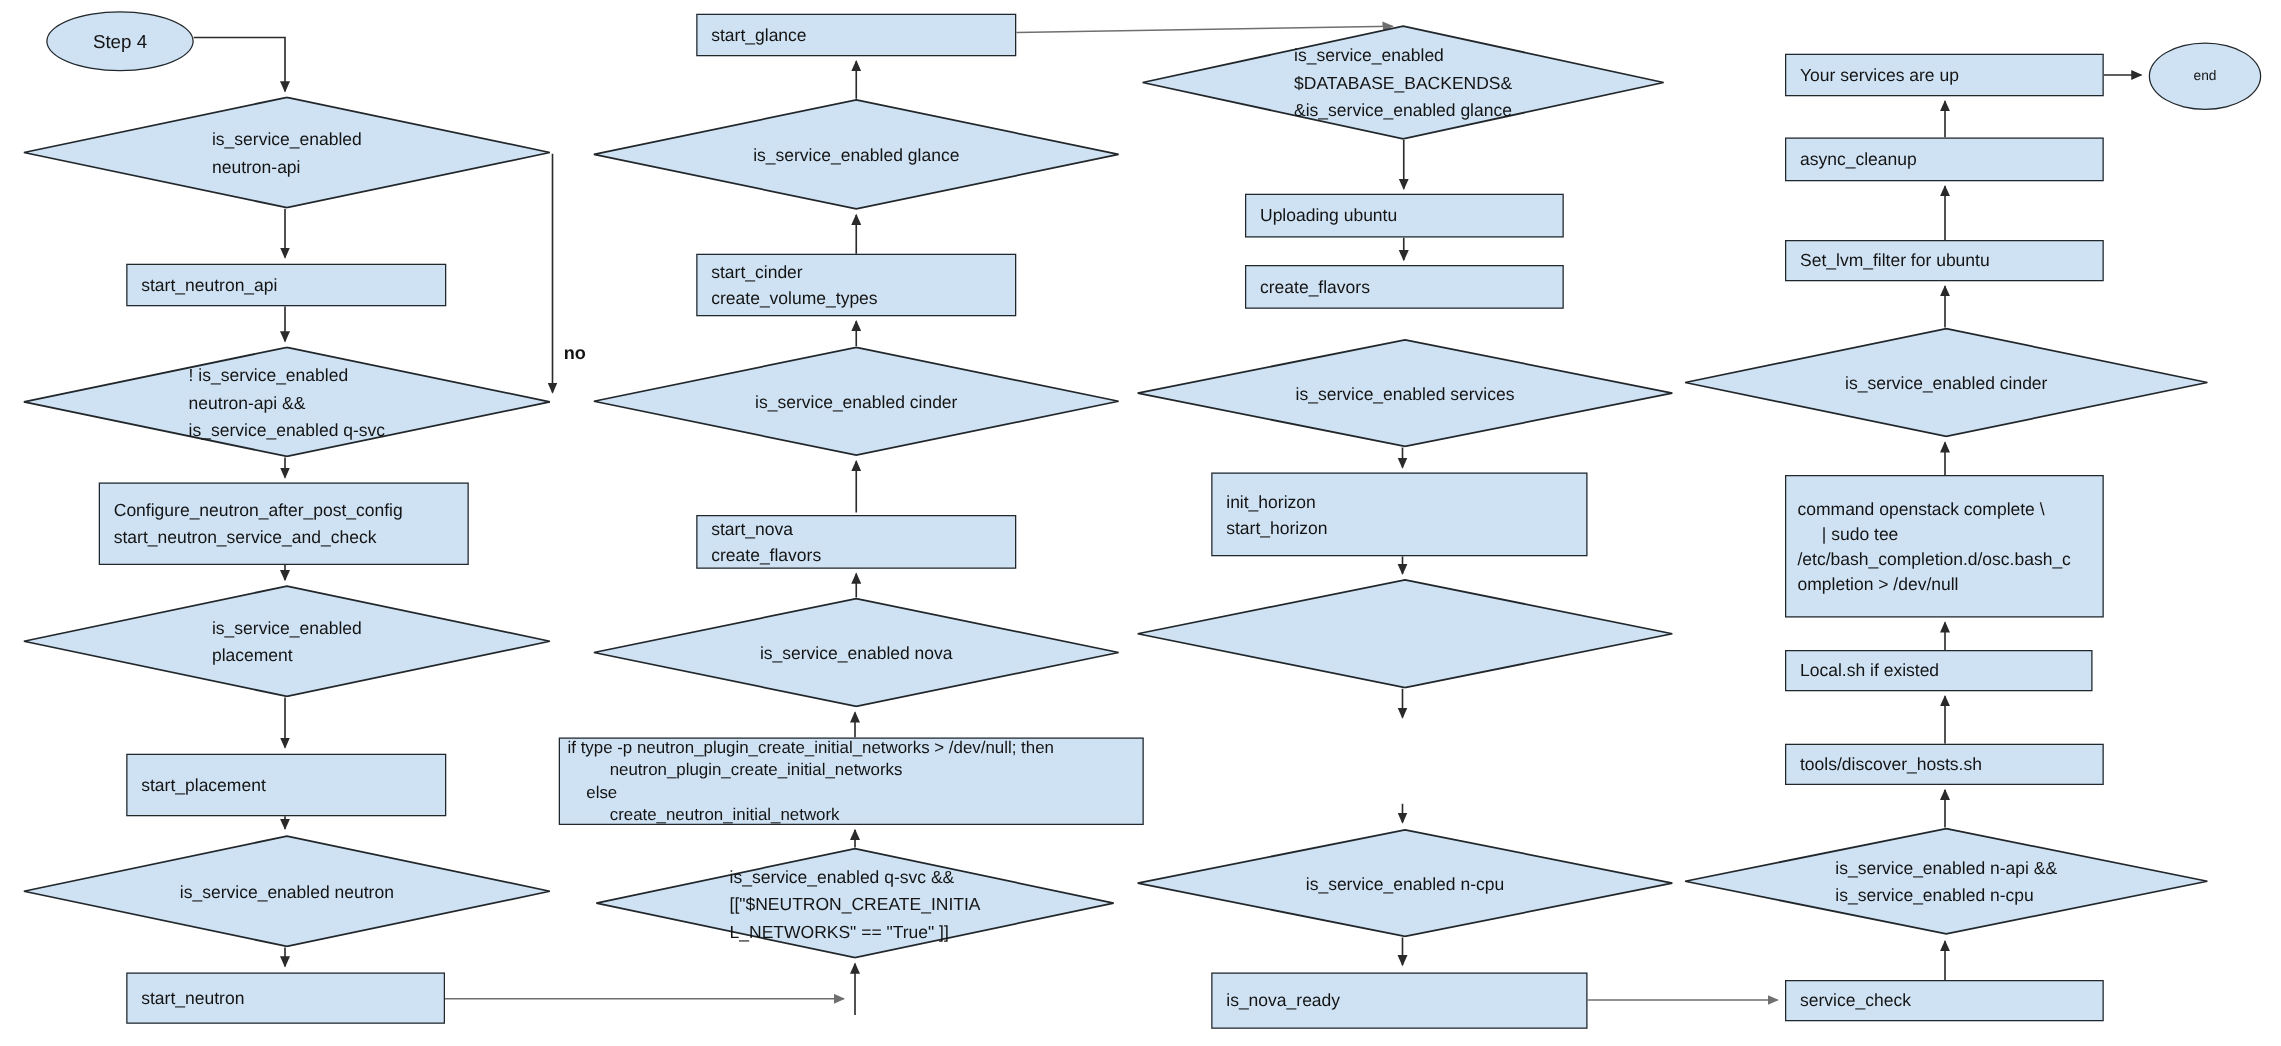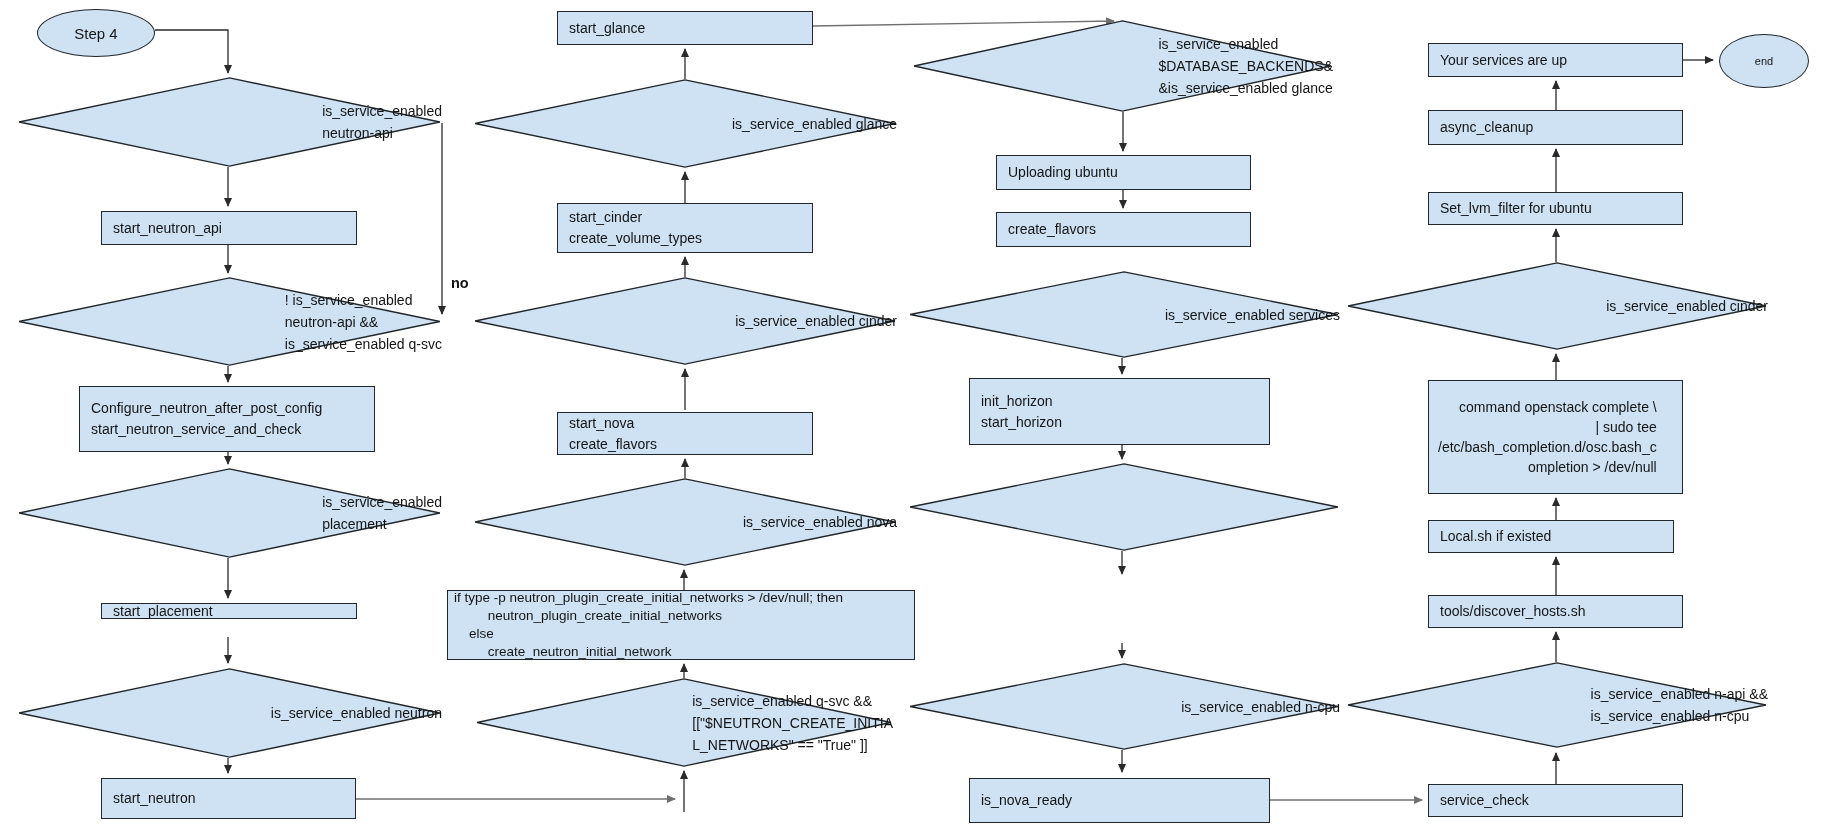--- a/index.html
+++ b/index.html
@@ -18,29 +18,29 @@
   }
   .wires{position:absolute;left:0;top:0;z-index:1;}
   .wires polyline{fill:none;stroke:var(--connector);stroke-width:1.3px;}
   .wires polyline.muted{stroke:var(--connector-muted);}
   #ah path{fill:var(--connector);}
   #ahg path{fill:var(--connector-muted);}
   .node{position:absolute;z-index:2;display:flex;align-items:center;}
   .rect{background:var(--shape-fill);border:1.5px solid var(--shape-border);}
   .rect .lbl{padding-left:11px;}
   .lbl{white-space:pre;font-size:14px;line-height:21px;text-align:left;}
-  .diamond{justify-content:flex-end;background:transparent;}
+  .diamond{justify-content:center;background:transparent;}
   .diamond .shape{position:absolute;left:0;top:0;width:100%;height:100%;}
   .diamond polygon{fill:var(--shape-fill);stroke:var(--shape-border);stroke-width:1.4;vector-effect:non-scaling-stroke;}
   .diamond .lbl{position:relative;line-height:22px;}
   .ellipse{background:var(--shape-fill);border:1.6px solid var(--shape-border);border-radius:50%;justify-content:center;}
   .ellipse .lbl{padding-left:0;font-size:15px;}
   .ellipse.end .lbl{font-size:11px;}
   .code .lbl{font-size:13.5px;line-height:18px;padding-left:6px;}
-  .cmd .lbl{line-height:20px;padding-left:9px;text-align:right;}
+  .cmd .lbl{line-height:20px;padding-left:9px;}
   .edge-label{position:absolute;z-index:3;font-size:14.5px;line-height:16px;font-weight:bold;}
 </style>
 </head>
 <body>
 
 <div class="canvas">
 
   <svg class="wires" width="1825" height="837">
     <defs>
       <marker id="ah" markerUnits="userSpaceOnUse" markerWidth="10" markerHeight="9" refX="8" refY="4" orient="auto">
@@ -113,21 +113,21 @@
     <div class="lbl">Configure_neutron_after_post_config
 start_neutron_service_and_check</div>
   </div>
   <div class="node diamond" style="left:17px;top:468px;width:425px;height:90px">
     <svg class="shape" viewBox="0 0 200 100" preserveAspectRatio="none">
         <polygon points="100,1 199,50 100,99 1,50"></polygon>
       </svg>
     <div class="lbl">is_service_enabled
 placement</div>
   </div>
-  <div class="node rect" style="left:101px;top:603px;width:256px;height:16px">
+  <div class="node rect" style="left:101px;top:603px;width:256px;height:50px">
     <div class="lbl">start_placement</div>
   </div>
   <div class="node diamond" style="left:17px;top:668px;width:425px;height:90px">
     <svg class="shape" viewBox="0 0 200 100" preserveAspectRatio="none">
         <polygon points="100,1 199,50 100,99 1,50"></polygon>
       </svg>
     <div class="lbl">is_service_enabled neutron</div>
   </div>
   <div class="node rect" style="left:101px;top:778px;width:255px;height:41px">
     <div class="lbl">start_neutron</div>

